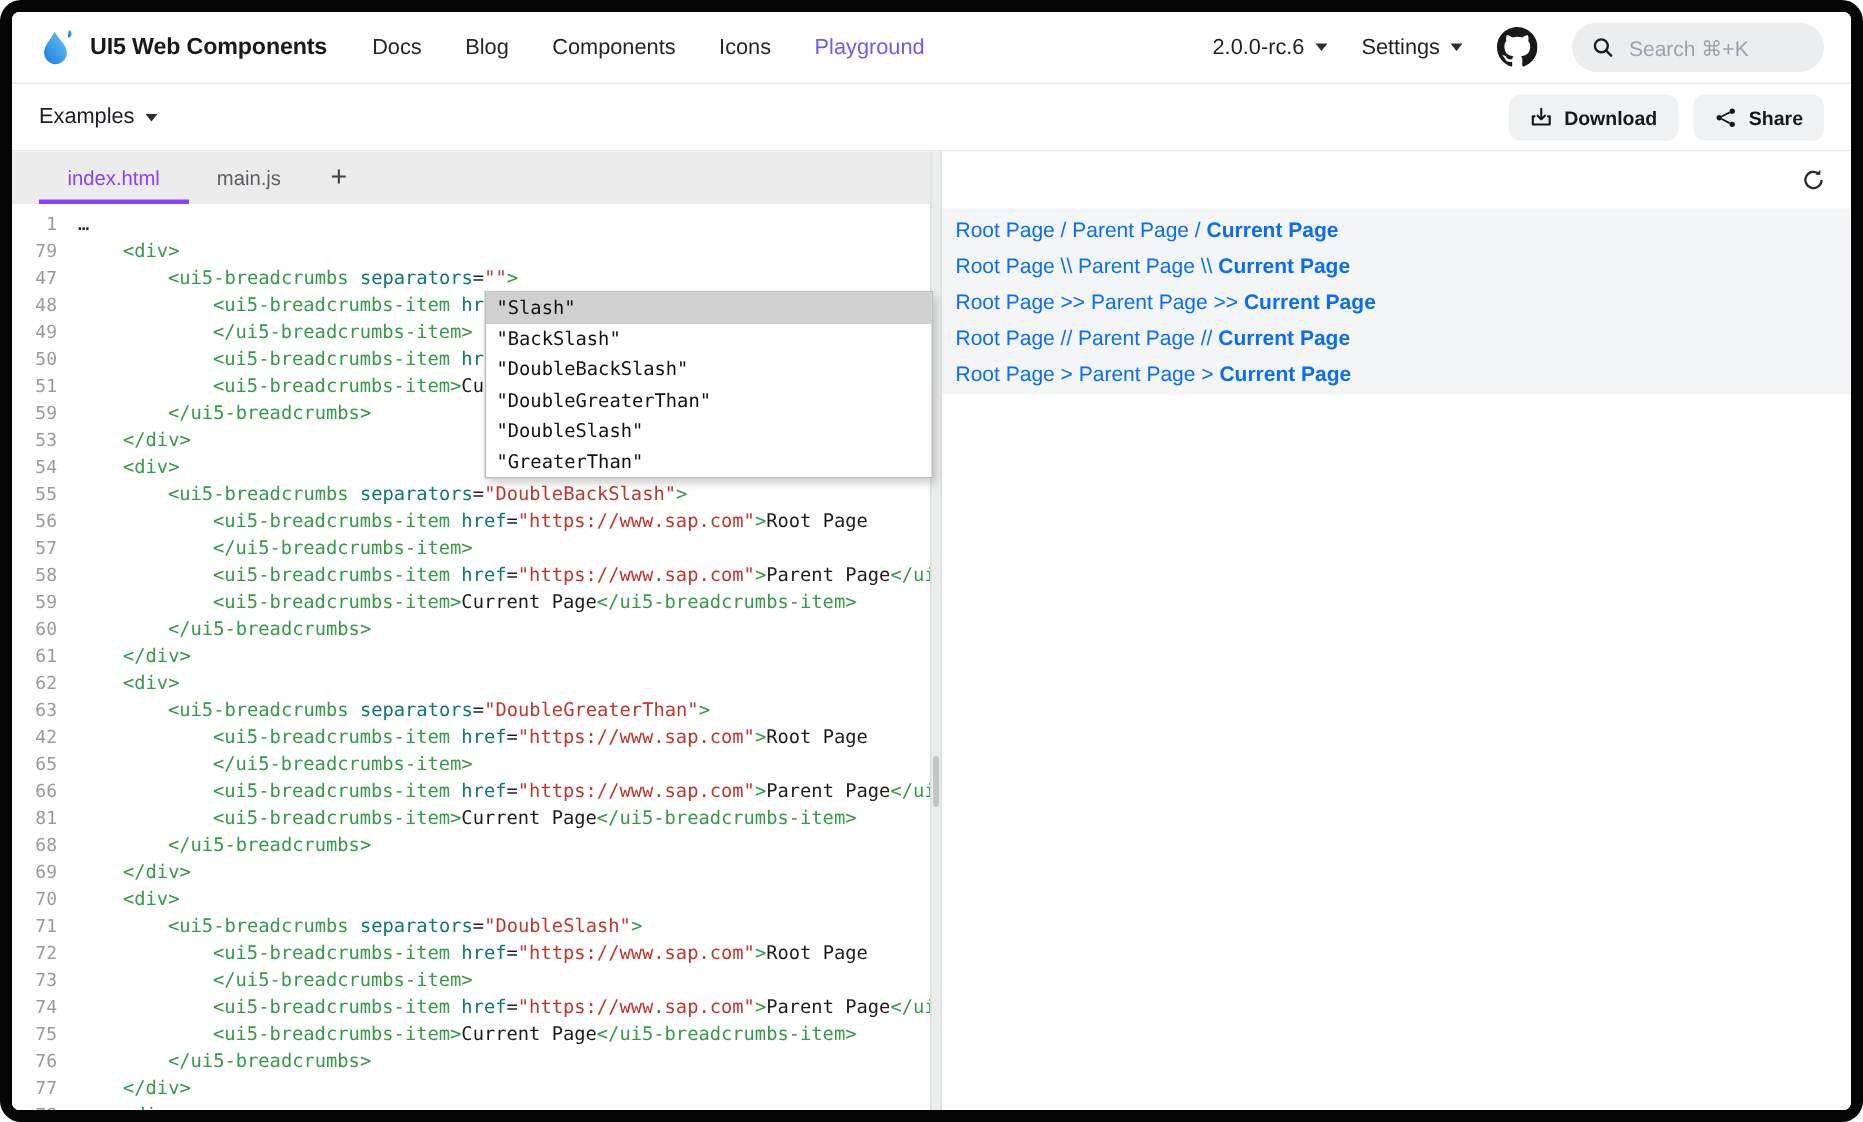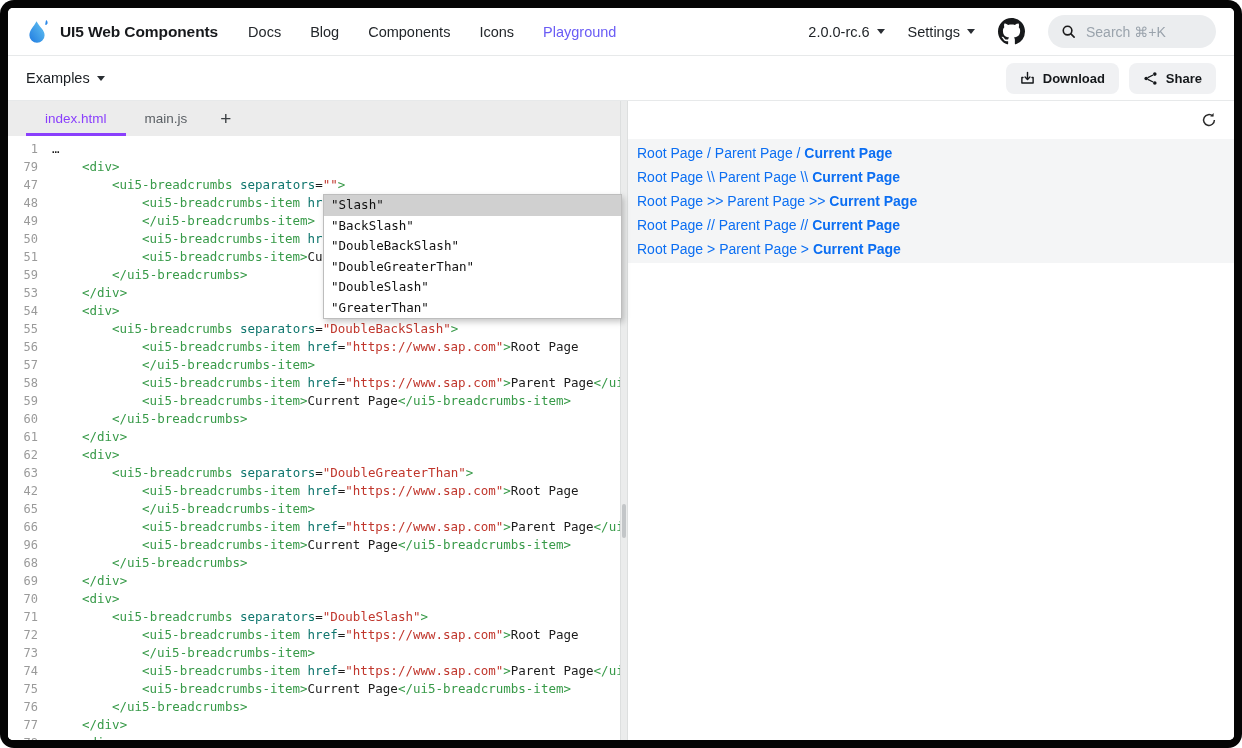--- a/index.html
+++ b/index.html
@@ -171,21 +171,21 @@
             <div class="code-line"><span class="gutter">57</span><span class="lc" style="padding-left: 92px;"><span class="tk-g">&lt;/ui5-breadcrumbs-item&gt;</span></span></div>
             <div class="code-line"><span class="gutter">58</span><span class="lc" style="padding-left: 92px;"><span class="tk-g">&lt;ui5-breadcrumbs-item</span><span class="tk-x"> </span><span class="tk-a">href</span><span class="tk-x">=</span><span class="tk-s">"https://www.sap.com"</span><span class="tk-g">&gt;</span><span class="tk-x">Parent Page</span><span class="tk-g">&lt;/ui5-breadcrumbs-item&gt;</span></span></div>
             <div class="code-line"><span class="gutter">59</span><span class="lc" style="padding-left: 92px;"><span class="tk-g">&lt;ui5-breadcrumbs-item&gt;</span><span class="tk-x">Current Page</span><span class="tk-g">&lt;/ui5-breadcrumbs-item&gt;</span></span></div>
             <div class="code-line"><span class="gutter">60</span><span class="lc" style="padding-left: 62px;"><span class="tk-g">&lt;/ui5-breadcrumbs&gt;</span></span></div>
             <div class="code-line"><span class="gutter">61</span><span class="lc" style="padding-left: 32px;"><span class="tk-g">&lt;/div&gt;</span></span></div>
             <div class="code-line"><span class="gutter">62</span><span class="lc" style="padding-left: 32px;"><span class="tk-g">&lt;div&gt;</span></span></div>
             <div class="code-line"><span class="gutter">63</span><span class="lc" style="padding-left: 62px;"><span class="tk-g">&lt;ui5-breadcrumbs</span><span class="tk-x"> </span><span class="tk-a">separators</span><span class="tk-x">=</span><span class="tk-s">"DoubleGreaterThan"</span><span class="tk-g">&gt;</span></span></div>
             <div class="code-line"><span class="gutter">42</span><span class="lc" style="padding-left: 92px;"><span class="tk-g">&lt;ui5-breadcrumbs-item</span><span class="tk-x"> </span><span class="tk-a">href</span><span class="tk-x">=</span><span class="tk-s">"https://www.sap.com"</span><span class="tk-g">&gt;</span><span class="tk-x">Root Page</span></span></div>
             <div class="code-line"><span class="gutter">65</span><span class="lc" style="padding-left: 92px;"><span class="tk-g">&lt;/ui5-breadcrumbs-item&gt;</span></span></div>
             <div class="code-line"><span class="gutter">66</span><span class="lc" style="padding-left: 92px;"><span class="tk-g">&lt;ui5-breadcrumbs-item</span><span class="tk-x"> </span><span class="tk-a">href</span><span class="tk-x">=</span><span class="tk-s">"https://www.sap.com"</span><span class="tk-g">&gt;</span><span class="tk-x">Parent Page</span><span class="tk-g">&lt;/ui5-breadcrumbs-item&gt;</span></span></div>
-            <div class="code-line"><span class="gutter">96</span><span class="lc" style="padding-left: 92px;"><span class="tk-g">&lt;ui5-breadcrumbs-item&gt;</span><span class="tk-x">Current Page</span><span class="tk-g">&lt;/ui5-breadcrumbs-item&gt;</span></span></div>
+            <div class="code-line"><span class="gutter">81</span><span class="lc" style="padding-left: 92px;"><span class="tk-g">&lt;ui5-breadcrumbs-item&gt;</span><span class="tk-x">Current Page</span><span class="tk-g">&lt;/ui5-breadcrumbs-item&gt;</span></span></div>
             <div class="code-line"><span class="gutter">68</span><span class="lc" style="padding-left: 62px;"><span class="tk-g">&lt;/ui5-breadcrumbs&gt;</span></span></div>
             <div class="code-line"><span class="gutter">69</span><span class="lc" style="padding-left: 32px;"><span class="tk-g">&lt;/div&gt;</span></span></div>
             <div class="code-line"><span class="gutter">70</span><span class="lc" style="padding-left: 32px;"><span class="tk-g">&lt;div&gt;</span></span></div>
             <div class="code-line"><span class="gutter">71</span><span class="lc" style="padding-left: 62px;"><span class="tk-g">&lt;ui5-breadcrumbs</span><span class="tk-x"> </span><span class="tk-a">separators</span><span class="tk-x">=</span><span class="tk-s">"DoubleSlash"</span><span class="tk-g">&gt;</span></span></div>
             <div class="code-line"><span class="gutter">72</span><span class="lc" style="padding-left: 92px;"><span class="tk-g">&lt;ui5-breadcrumbs-item</span><span class="tk-x"> </span><span class="tk-a">href</span><span class="tk-x">=</span><span class="tk-s">"https://www.sap.com"</span><span class="tk-g">&gt;</span><span class="tk-x">Root Page</span></span></div>
             <div class="code-line"><span class="gutter">73</span><span class="lc" style="padding-left: 92px;"><span class="tk-g">&lt;/ui5-breadcrumbs-item&gt;</span></span></div>
             <div class="code-line"><span class="gutter">74</span><span class="lc" style="padding-left: 92px;"><span class="tk-g">&lt;ui5-breadcrumbs-item</span><span class="tk-x"> </span><span class="tk-a">href</span><span class="tk-x">=</span><span class="tk-s">"https://www.sap.com"</span><span class="tk-g">&gt;</span><span class="tk-x">Parent Page</span><span class="tk-g">&lt;/ui5-breadcrumbs-item&gt;</span></span></div>
             <div class="code-line"><span class="gutter">75</span><span class="lc" style="padding-left: 92px;"><span class="tk-g">&lt;ui5-breadcrumbs-item&gt;</span><span class="tk-x">Current Page</span><span class="tk-g">&lt;/ui5-breadcrumbs-item&gt;</span></span></div>
             <div class="code-line"><span class="gutter">76</span><span class="lc" style="padding-left: 62px;"><span class="tk-g">&lt;/ui5-breadcrumbs&gt;</span></span></div>
             <div class="code-line"><span class="gutter">77</span><span class="lc" style="padding-left: 32px;"><span class="tk-g">&lt;/div&gt;</span></span></div>

